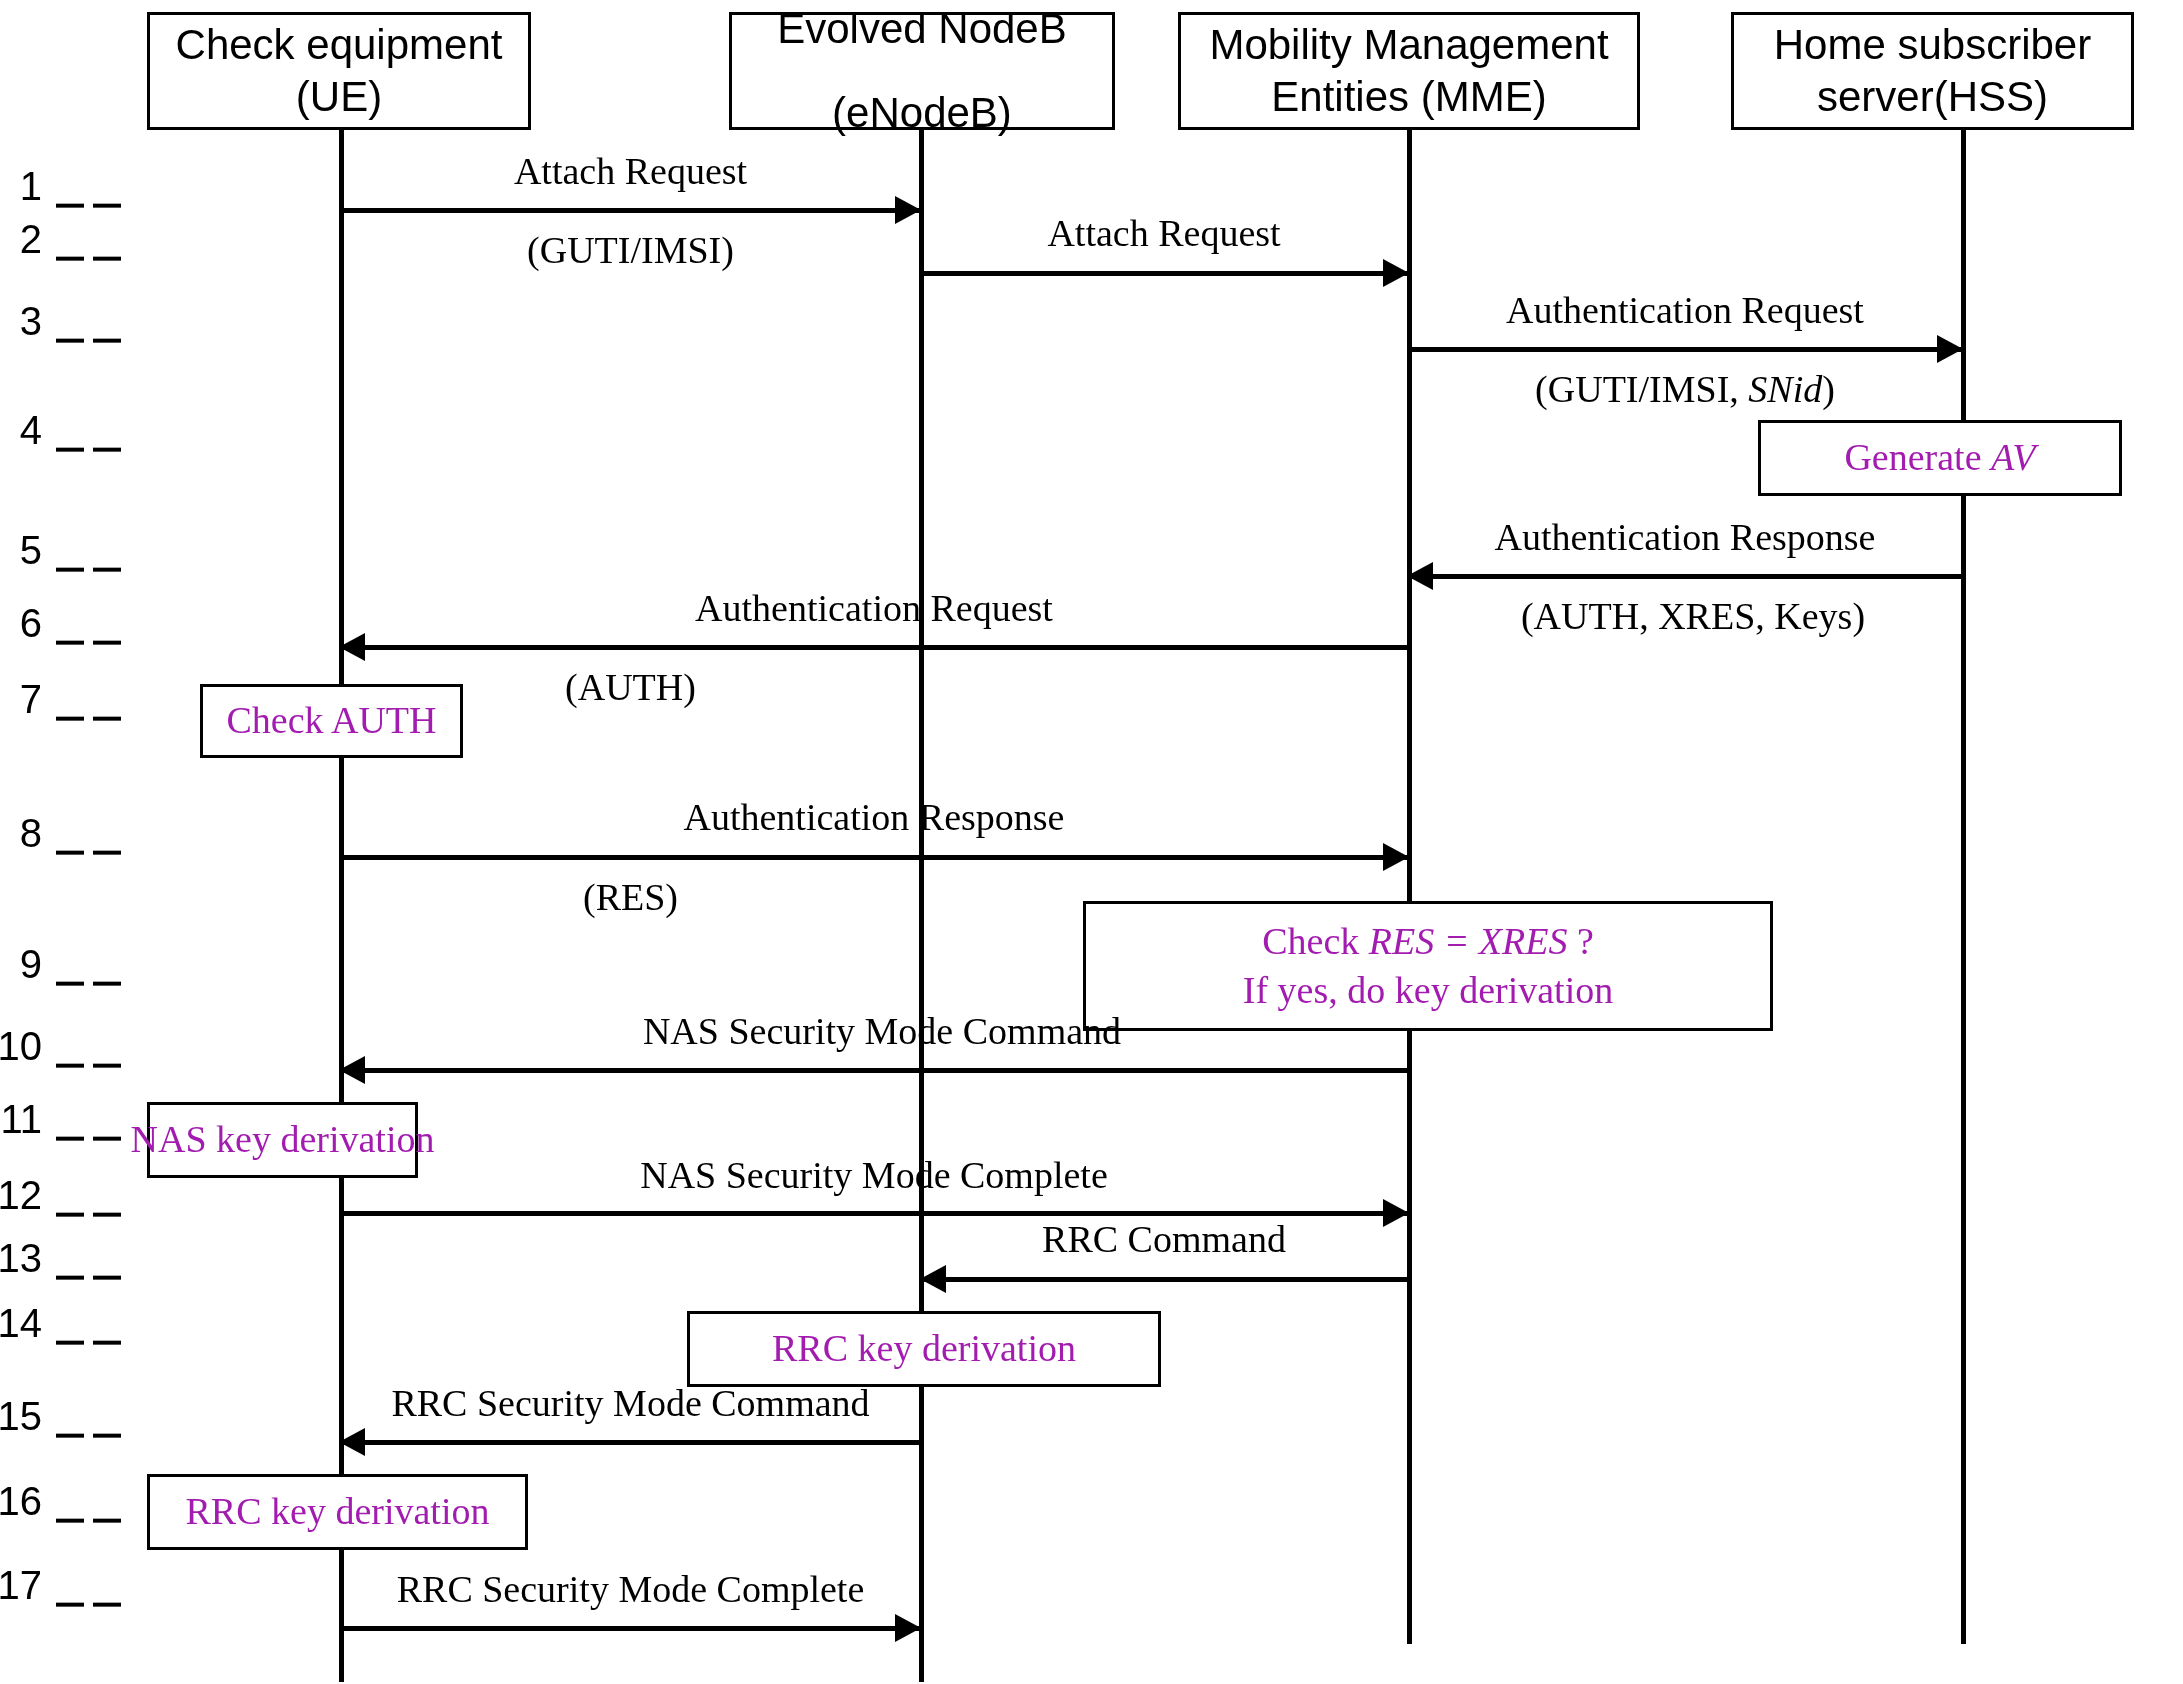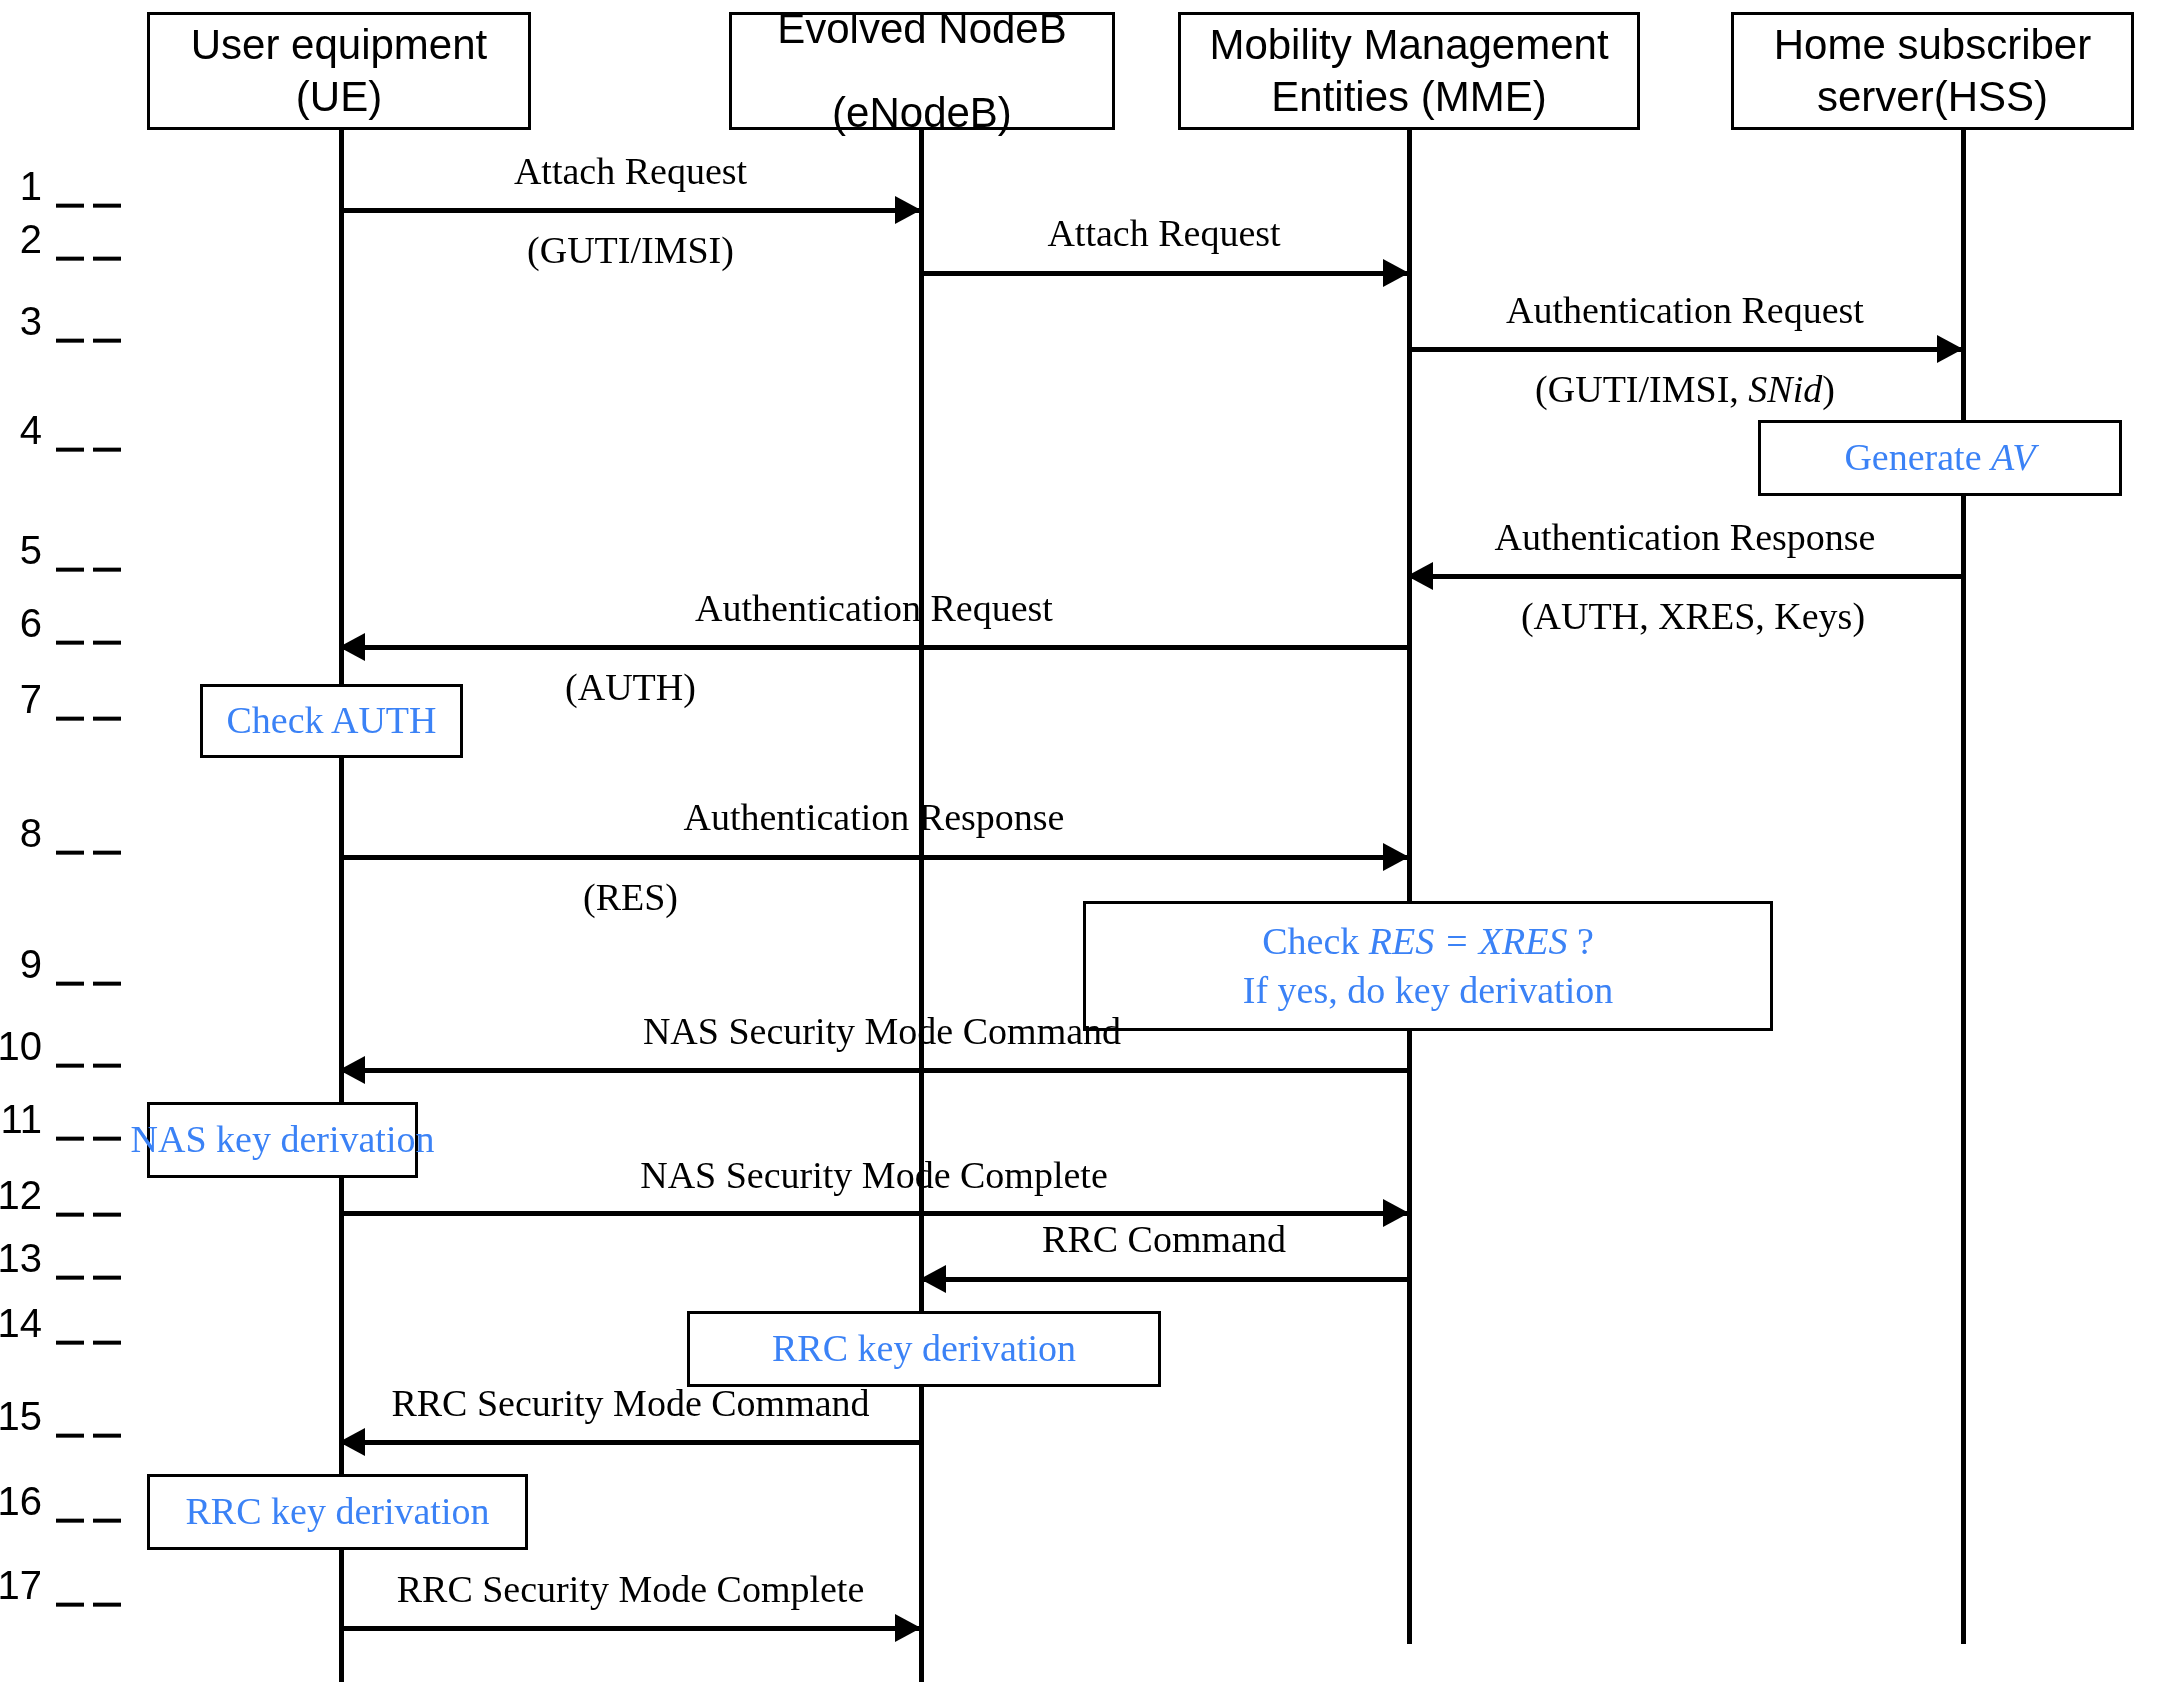--- a/index.html
+++ b/index.html
@@ -68,21 +68,21 @@
     position:absolute;
     box-sizing:border-box;
     border:3.1px solid #000;
     background:#fff;
     display:flex;
     flex-direction:column;
     align-items:center;
     justify-content:center;
     font-size:38px;
     line-height:1.3;
-    color:#3b82f6;
+    color:#a21caf;
     text-align:center;
     white-space:nowrap;
   }
   .action i{font-style:italic;}
   .action .ln{display:block;}
 
   
   .step{
     position:absolute;
     display:flex;
@@ -106,21 +106,21 @@
   }
   .step .d1{left:0;}
   .step .d2{left:37px;}
 </style>
 </head>
 <body>
 
 <div id="root">
 
   <div class="entity" style="left:147px;top:12.4px;width:384px;height:118px;">
-    <span class="ln">User equipment</span>
+    <span class="ln">Check equipment</span>
     <span class="ln">(UE)</span>
   </div>
 
   <div class="entity" style="left:729px;top:12.4px;width:386px;height:118px;gap:32px;">
     <span class="ln">Evolved NodeB</span>
     <span class="ln">(eNodeB)</span>
   </div>
 
   <div class="entity" style="left:1178px;top:12.4px;width:462px;height:118px;text-align:center;">
     <span class="ln">Mobility Management</span>

